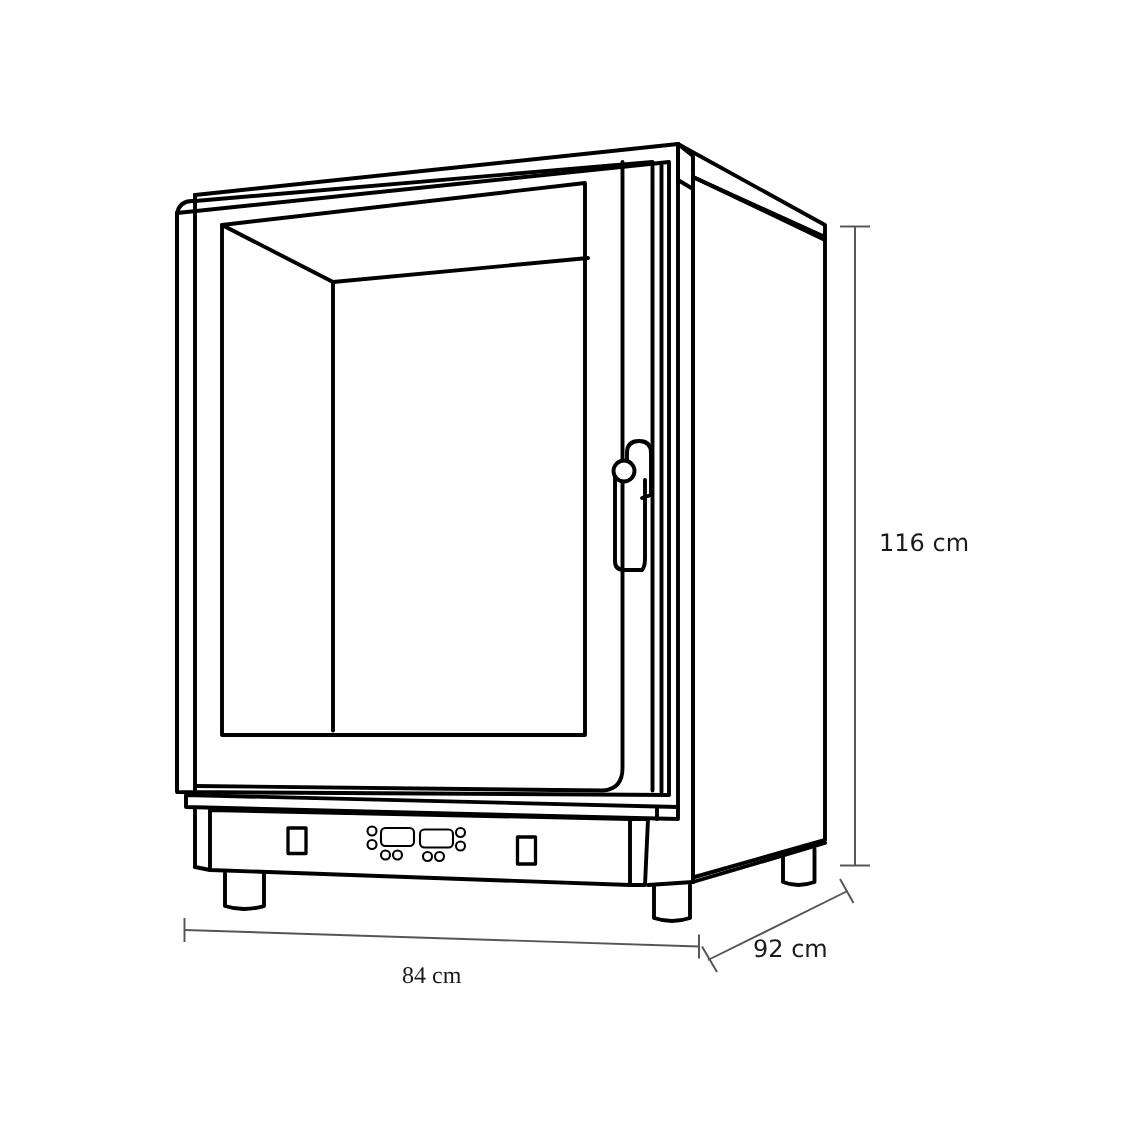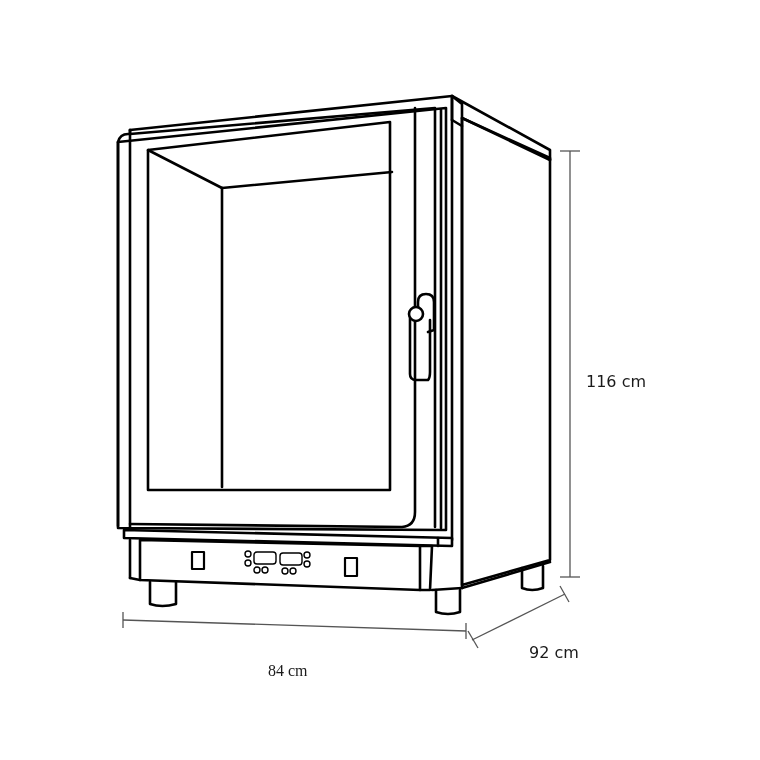--- a/index.html
+++ b/index.html
@@ -4,21 +4,20 @@
 <style>
   html, body { margin: 0; padding: 0; background: #ffffff; }
   body { width: 760px; height: 760px; position: relative; overflow: hidden; }
   #drawing { position: absolute; left: 0; top: 0; width: 760px; height: 760px; }
   .dim-label {
     position: absolute;
     font-family: "DejaVu Sans", sans-serif;
     font-size: 16px;
     color: #1a1a1a;
     white-space: nowrap;
-    margin-top: 20px;
   }
 </style>
 </head>
 <body>
 
 <svg id="drawing" viewBox="0 0 760 760" xmlns="http://www.w3.org/2000/svg">
   <g fill="none" stroke="#000" stroke-width="2.6" stroke-linejoin="round" stroke-linecap="round">
 
     <g>
       <polygon points="462,118 550,158 550,560 462,585" fill="#fff"></polygon>
@@ -107,13 +106,13 @@
     <g>
       <line x1="472" y1="640" x2="565" y2="594"></line>
       <line x1="468" y1="631" x2="478" y2="648"></line>
       <line x1="560" y1="586" x2="569" y2="602"></line>
     </g>
   </g>
 </svg>
 
 <div class="dim-label" style="left:586px; top:352px;">116 cm</div>
 <div class="dim-label" style="left:268px; top:642px;font-family:Liberation Serif, serif;">84 cm</div>
-<div class="dim-label" style="left:529px; top:623px;">92 cm</div>
+<div class="dim-label" style="left:502px; top:623px;">92 cm</div>
 
 </body></html>

